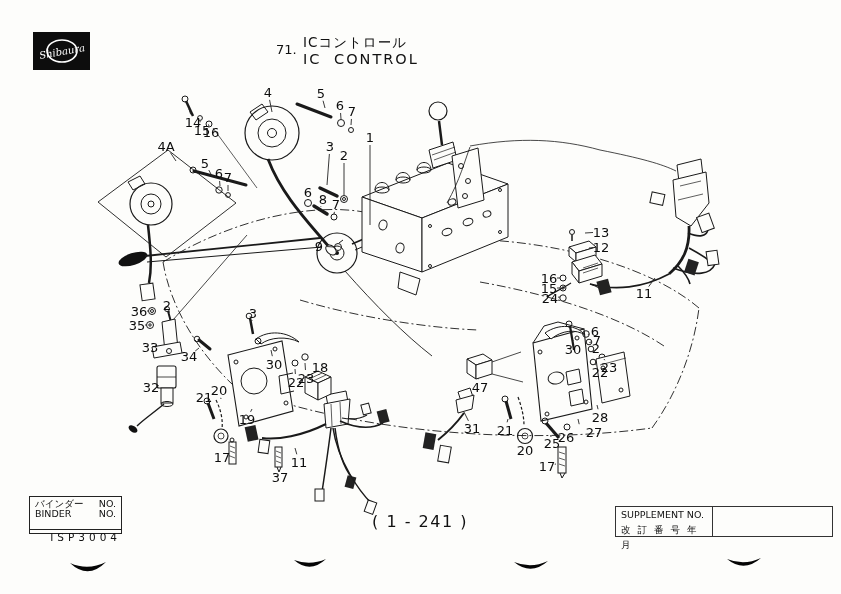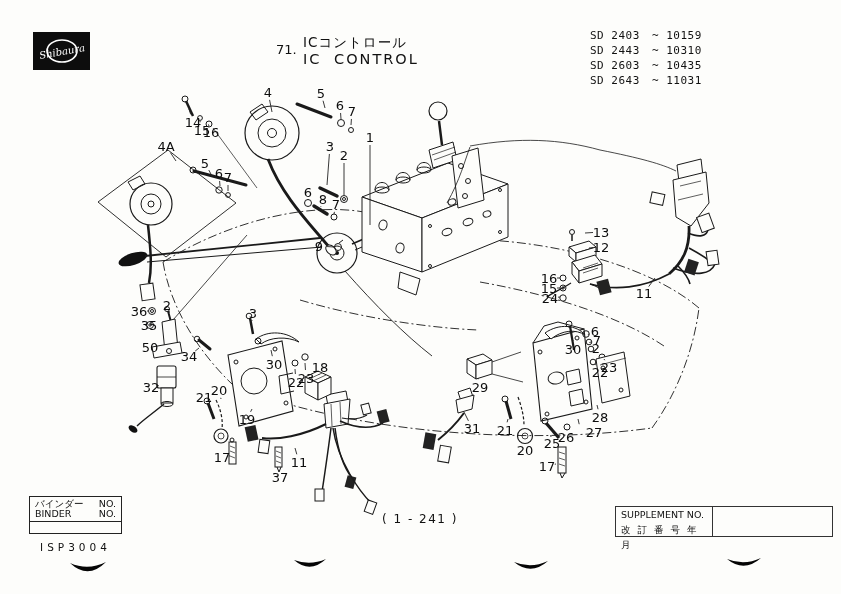--- a/index.html
+++ b/index.html
@@ -25,26 +25,26 @@
   .serial-row{display:flex;}
   .serial-model{width:62px;}
   
   .binder-box{
     position:absolute;left:29px;top:496px;width:93px;height:38px;
     border:1.2px solid #222;box-sizing:border-box;font-size:9.5px;
   }
   .binder-labels{padding:2px 5px 0 5px;line-height:10px;}
   .binder-row{display:flex;justify-content:space-between;}
   .binder-value{
-    border-top:1.2px solid #222;margin-top:2px;text-align:center;
-    font-size:10.5px;letter-spacing:4px;padding-top:19px;
+    border-top:1.2px solid #222;margin-top:10px;text-align:right;
+    font-size:10.5px;letter-spacing:4px;padding-top:1px;
   }
   .page-num{
     position:absolute;left:360px;top:512px;width:120px;text-align:center;
-    font-size:12px;letter-spacing:1.5px;
+    font-size:16px;letter-spacing:1.5px;
   }
   .suppl-box{
     position:absolute;left:615px;top:506px;width:218px;height:31px;
     border:1px solid #333;box-sizing:border-box;font-size:9.5px;
   }
   .suppl-row{display:flex;height:15px;line-height:15px;box-sizing:border-box;}
   .suppl-row.first{border-bottom:1px solid #333;}
   .suppl-label{width:97px;border-right:1px solid #333;box-sizing:border-box;padding-left:5px;}
   .suppl-label.jp{letter-spacing:2px;}
   .suppl-empty{flex:1;}
@@ -64,38 +64,20 @@
     <svg width="57" height="38" viewBox="0 0 57 38">
       <ellipse cx="29" cy="19" rx="15" ry="11" fill="none" stroke="#fff" stroke-width="1.6"></ellipse>
       <text x="29" y="23" text-anchor="middle" fill="#fff" font-size="10" font-family="DejaVu Serif, serif" font-style="italic" transform="rotate(-10 29 19)">Shibaura</text>
     </svg>
   </div>
 
   <div class="title-num">71.</div>
   <div class="title-jp">ICコントロール</div>
   <div class="title-en">IC CONTROL</div>
 
-  <div class="serials">
-    <div class="serial-row">
-      <span class="serial-model">SD 2403</span>
-      <span>~ 10159</span>
-    </div>
-    <div class="serial-row">
-      <span class="serial-model">SD 2443</span>
-      <span>~ 10310</span>
-    </div>
-    <div class="serial-row">
-      <span class="serial-model">SD 2603</span>
-      <span>~ 10435</span>
-    </div>
-    <div class="serial-row">
-      <span class="serial-model">SD 2643</span>
-      <span>~ 11031</span>
-    </div>
-  </div>
 
   <svg class="art" width="841" height="594" viewBox="0 0 841 594" fill="none" stroke="#1a1a1a" stroke-width="1">
 
     <g stroke-dasharray="9 3 2 3" stroke-width="0.9">
       <path d="M163,262 C235,218 312,203 364,212"></path>
       <path d="M163,262 C170,305 196,350 234,386"></path>
       <path d="M234,386 C350,432 520,446 652,428"></path>
       <path d="M652,428 C678,392 694,348 699,308"></path>
       <path d="M699,308 C652,268 565,244 487,240"></path>
       <path d="M480,282 C558,296 622,318 664,346"></path>
@@ -440,43 +422,43 @@
       <div class="callout" style="left: 323px; top: 199px;">8</div>
       <div class="callout" style="left: 336px; top: 204px;">7</div>
       <div class="callout" style="left: 319px; top: 246px;">9</div>
       <div class="callout" style="left: 601px; top: 232px;">13</div>
       <div class="callout" style="left: 601px; top: 247px;">12</div>
       <div class="callout" style="left: 549px; top: 278px;">16</div>
       <div class="callout" style="left: 549px; top: 288px;">15</div>
       <div class="callout" style="left: 550px; top: 298px;">24</div>
       <div class="callout" style="left: 644px; top: 293px;">11</div>
       <div class="callout" style="left: 139px; top: 311px;">36</div>
-      <div class="callout" style="left: 149px; top: 325px;">35</div>
+      <div class="callout" style="left: 137px; top: 325px;">35</div>
       <div class="callout" style="left: 167px; top: 305px;">2</div>
-      <div class="callout" style="left: 150px; top: 347px;">50</div>
+      <div class="callout" style="left: 150px; top: 347px;">33</div>
       <div class="callout" style="left: 189px; top: 356px;">34</div>
       <div class="callout" style="left: 253px; top: 313px;">3</div>
       <div class="callout" style="left: 274px; top: 364px;">30</div>
       <div class="callout" style="left: 296px; top: 382px;">22</div>
       <div class="callout" style="left: 306px; top: 378px;">23</div>
       <div class="callout" style="left: 320px; top: 367px;">18</div>
       <div class="callout" style="left: 247px; top: 419px;">19</div>
       <div class="callout" style="left: 204px; top: 397px;">21</div>
       <div class="callout" style="left: 219px; top: 390px;">20</div>
       <div class="callout" style="left: 151px; top: 387px;">32</div>
       <div class="callout" style="left: 222px; top: 457px;">17</div>
       <div class="callout" style="left: 280px; top: 477px;">37</div>
       <div class="callout" style="left: 299px; top: 462px;">11</div>
       <div class="callout" style="left: 595px; top: 331px;">6</div>
       <div class="callout" style="left: 597px; top: 340px;">7</div>
       <div class="callout" style="left: 596px; top: 348px;">2</div>
       <div class="callout" style="left: 573px; top: 349px;">30</div>
       <div class="callout" style="left: 600px; top: 372px;">22</div>
       <div class="callout" style="left: 609px; top: 367px;">23</div>
-      <div class="callout" style="left: 480px; top: 387px;">29</div>
+      <div class="callout" style="left: 480px; top: 387px;">47</div>
       <div class="callout" style="left: 472px; top: 428px; text-align: center;">31</div>
       <div class="callout" style="left: 505px; top: 430px;">21</div>
       <div class="callout" style="left: 525px; top: 450px;">20</div>
       <div class="callout" style="left: 552px; top: 443px;">25</div>
       <div class="callout" style="left: 566px; top: 437px;">26</div>
       <div class="callout" style="left: 594px; top: 432px;">27</div>
       <div class="callout" style="left: 600px; top: 417px;">28</div>
       <div class="callout" style="left: 547px; top: 466px;">17</div>
     </div>
 

